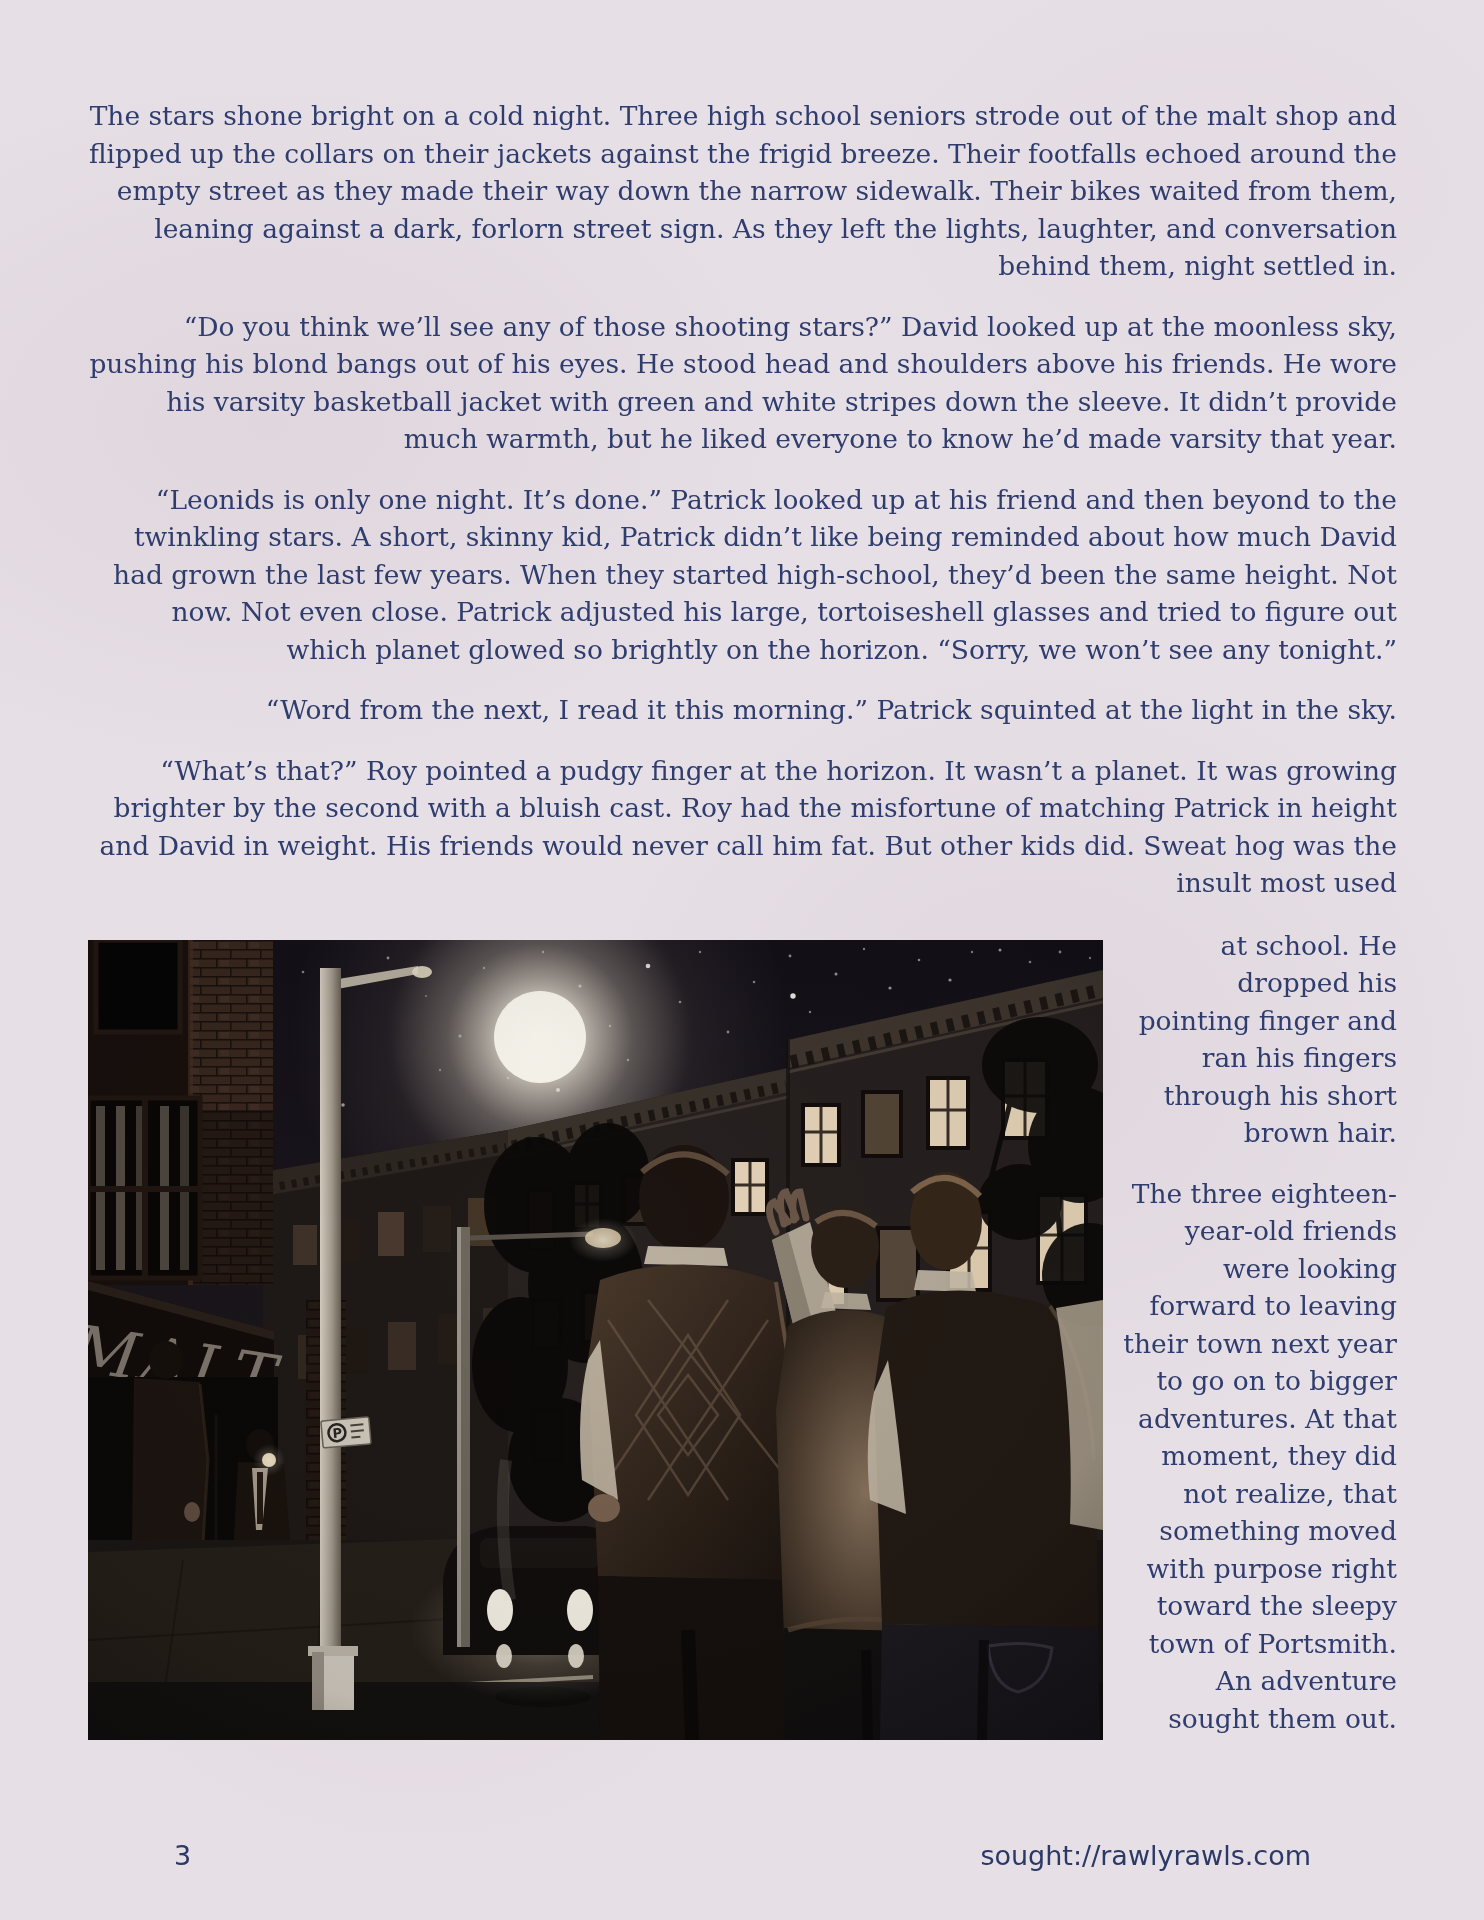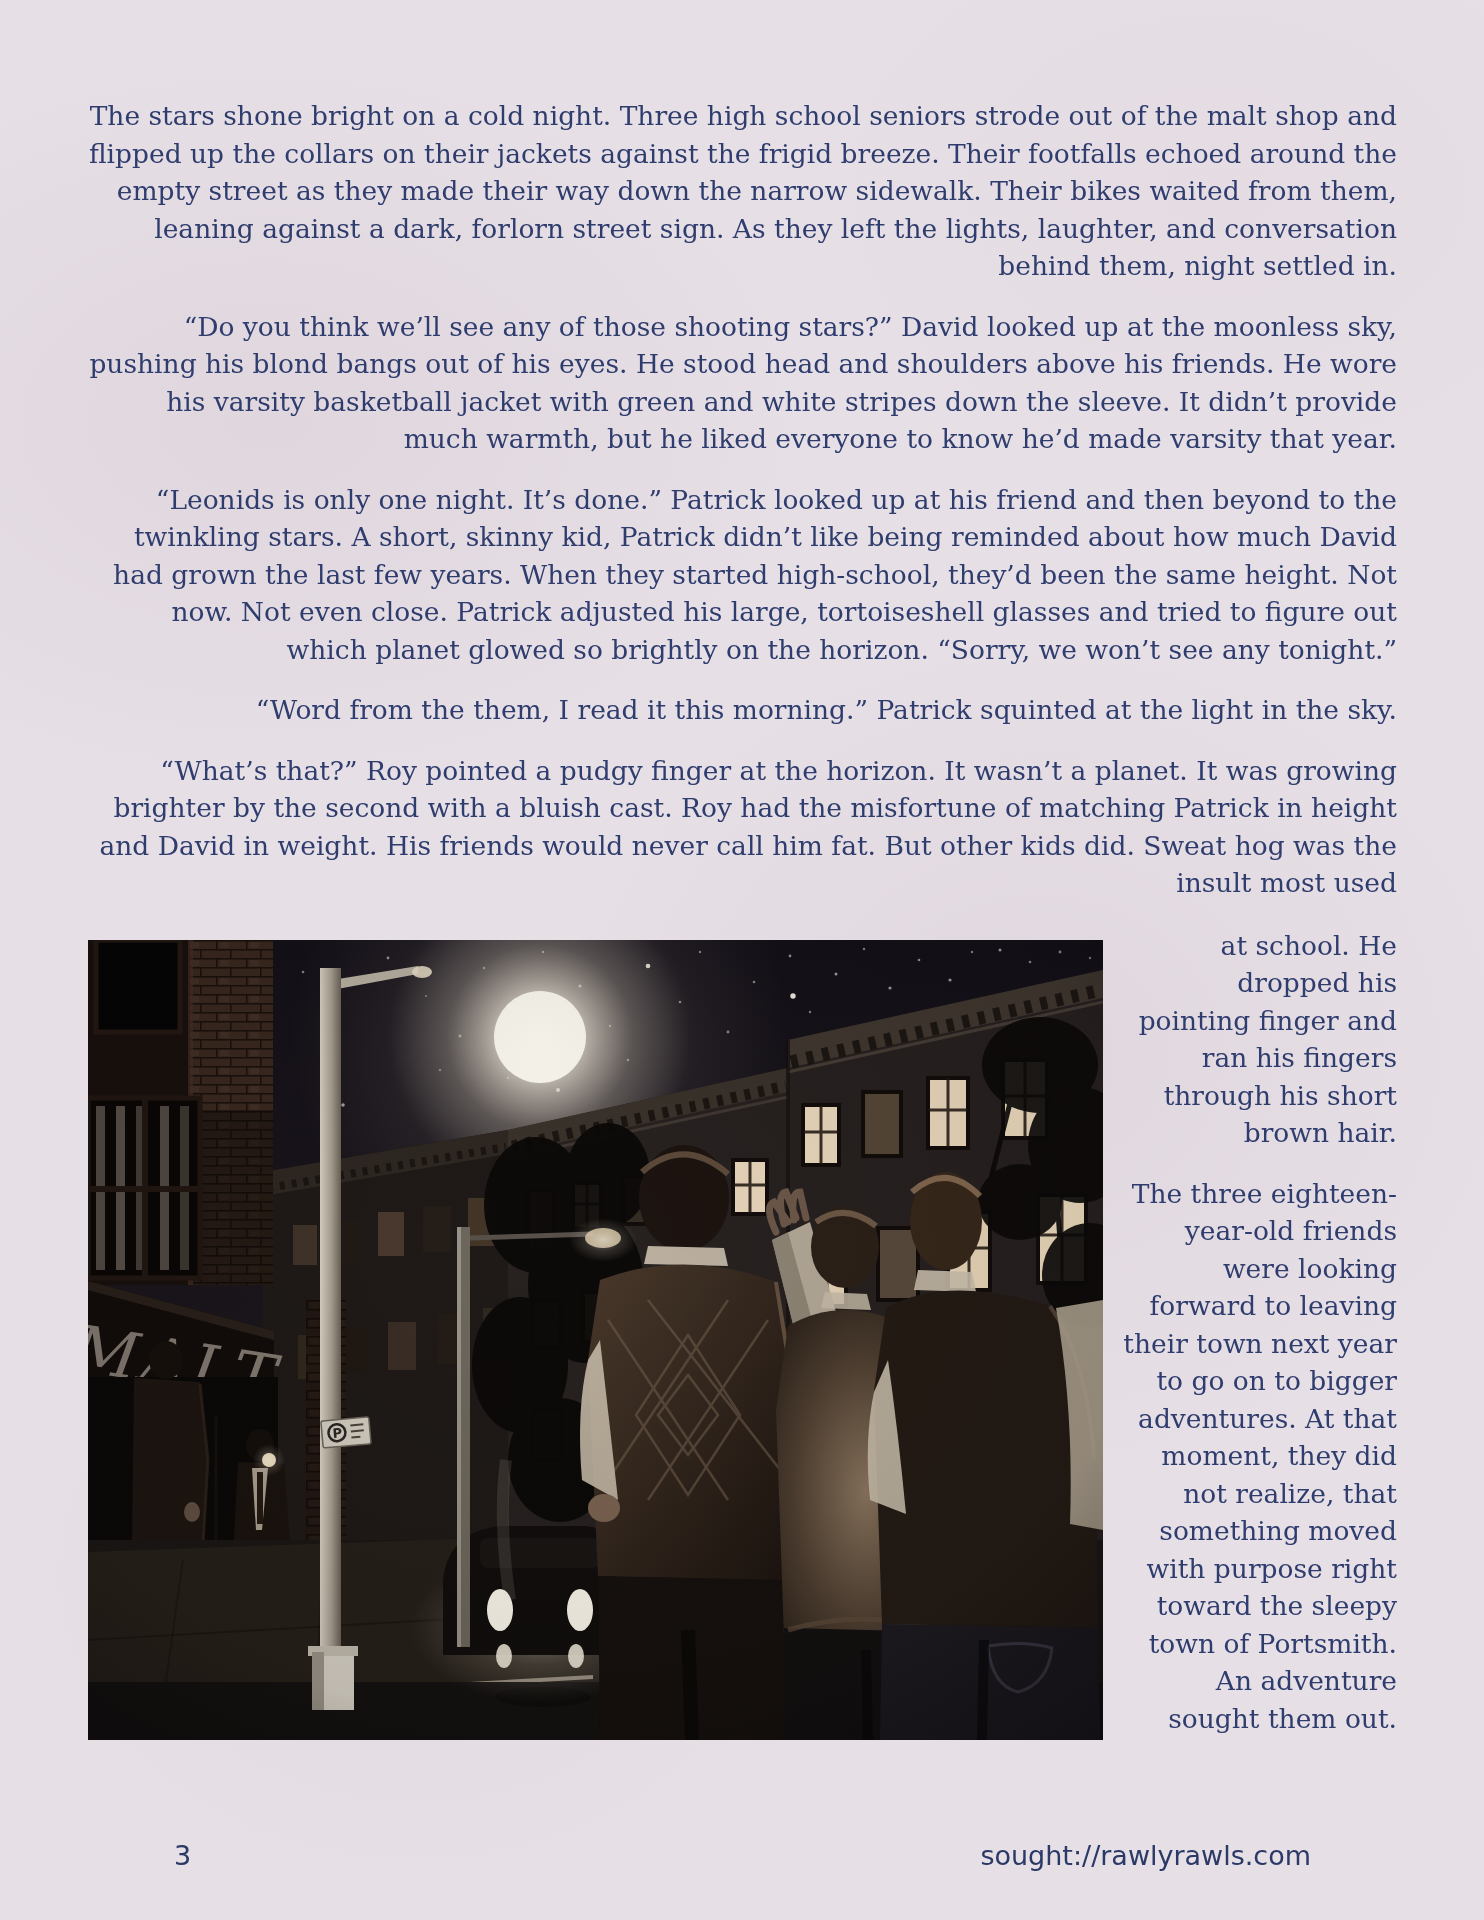--- a/index.html
+++ b/index.html
@@ -32,21 +32,21 @@
     font-size:27px;color:#2b3967;
   }
 </style>
 </head>
 <body>
 
 <div class="content">
   <p>The stars shone bright on a cold night. Three high school seniors strode out of the malt shop and flipped up the collars on their jackets against the frigid breeze. Their footfalls echoed around the empty street as they made their way down the narrow sidewalk. Their bikes waited from them, leaning against a dark, forlorn street sign. As they left the lights, laughter, and conversation behind them, night settled in.</p>
   <p>“Do you think we’ll see any of those shooting stars?” David looked up at the moonless sky, pushing his blond bangs out of his eyes. He stood head and shoulders above his friends. He wore his varsity basketball jacket with green and white stripes down the sleeve. It didn’t provide much warmth, but he liked everyone to know he’d made varsity that year.</p>
   <p>“Leonids is only one night. It’s done.” Patrick looked up at his friend and then beyond to the twinkling stars. A short, skinny kid, Patrick didn’t like being reminded about how much David had grown the last few years. When they started high-school, they’d been the same height. Not now. Not even close. Patrick adjusted his large, tortoiseshell glasses and tried to figure out which planet glowed so brightly on the horizon. “Sorry, we won’t see any tonight.”</p>
-  <p>“Word from the them, I read it this morning.” Patrick squinted at the light in the sky.</p>
+  <p>“Word from the next, I read it this morning.” Patrick squinted at the light in the sky.</p>
   <p>“What’s that?” Roy pointed a pudgy finger at the horizon. It wasn’t a planet. It was growing brighter by the second with a bluish cast. Roy had the misfortune of matching Patrick in height and David in weight. His friends would never call him fat. But other kids did. Sweat hog was the insult most used</p>
 
   <div class="wrapzone">
 
     <svg class="photo" viewBox="0 0 1015 800" aria-hidden="true">
       <defs>
         <linearGradient id="skyG" x1="0" y1="0" x2="0" y2="1">
           <stop offset="0" stop-color="#141018"></stop>
             <stop offset="1" stop-color="#221d20"></stop>
         </linearGradient>

